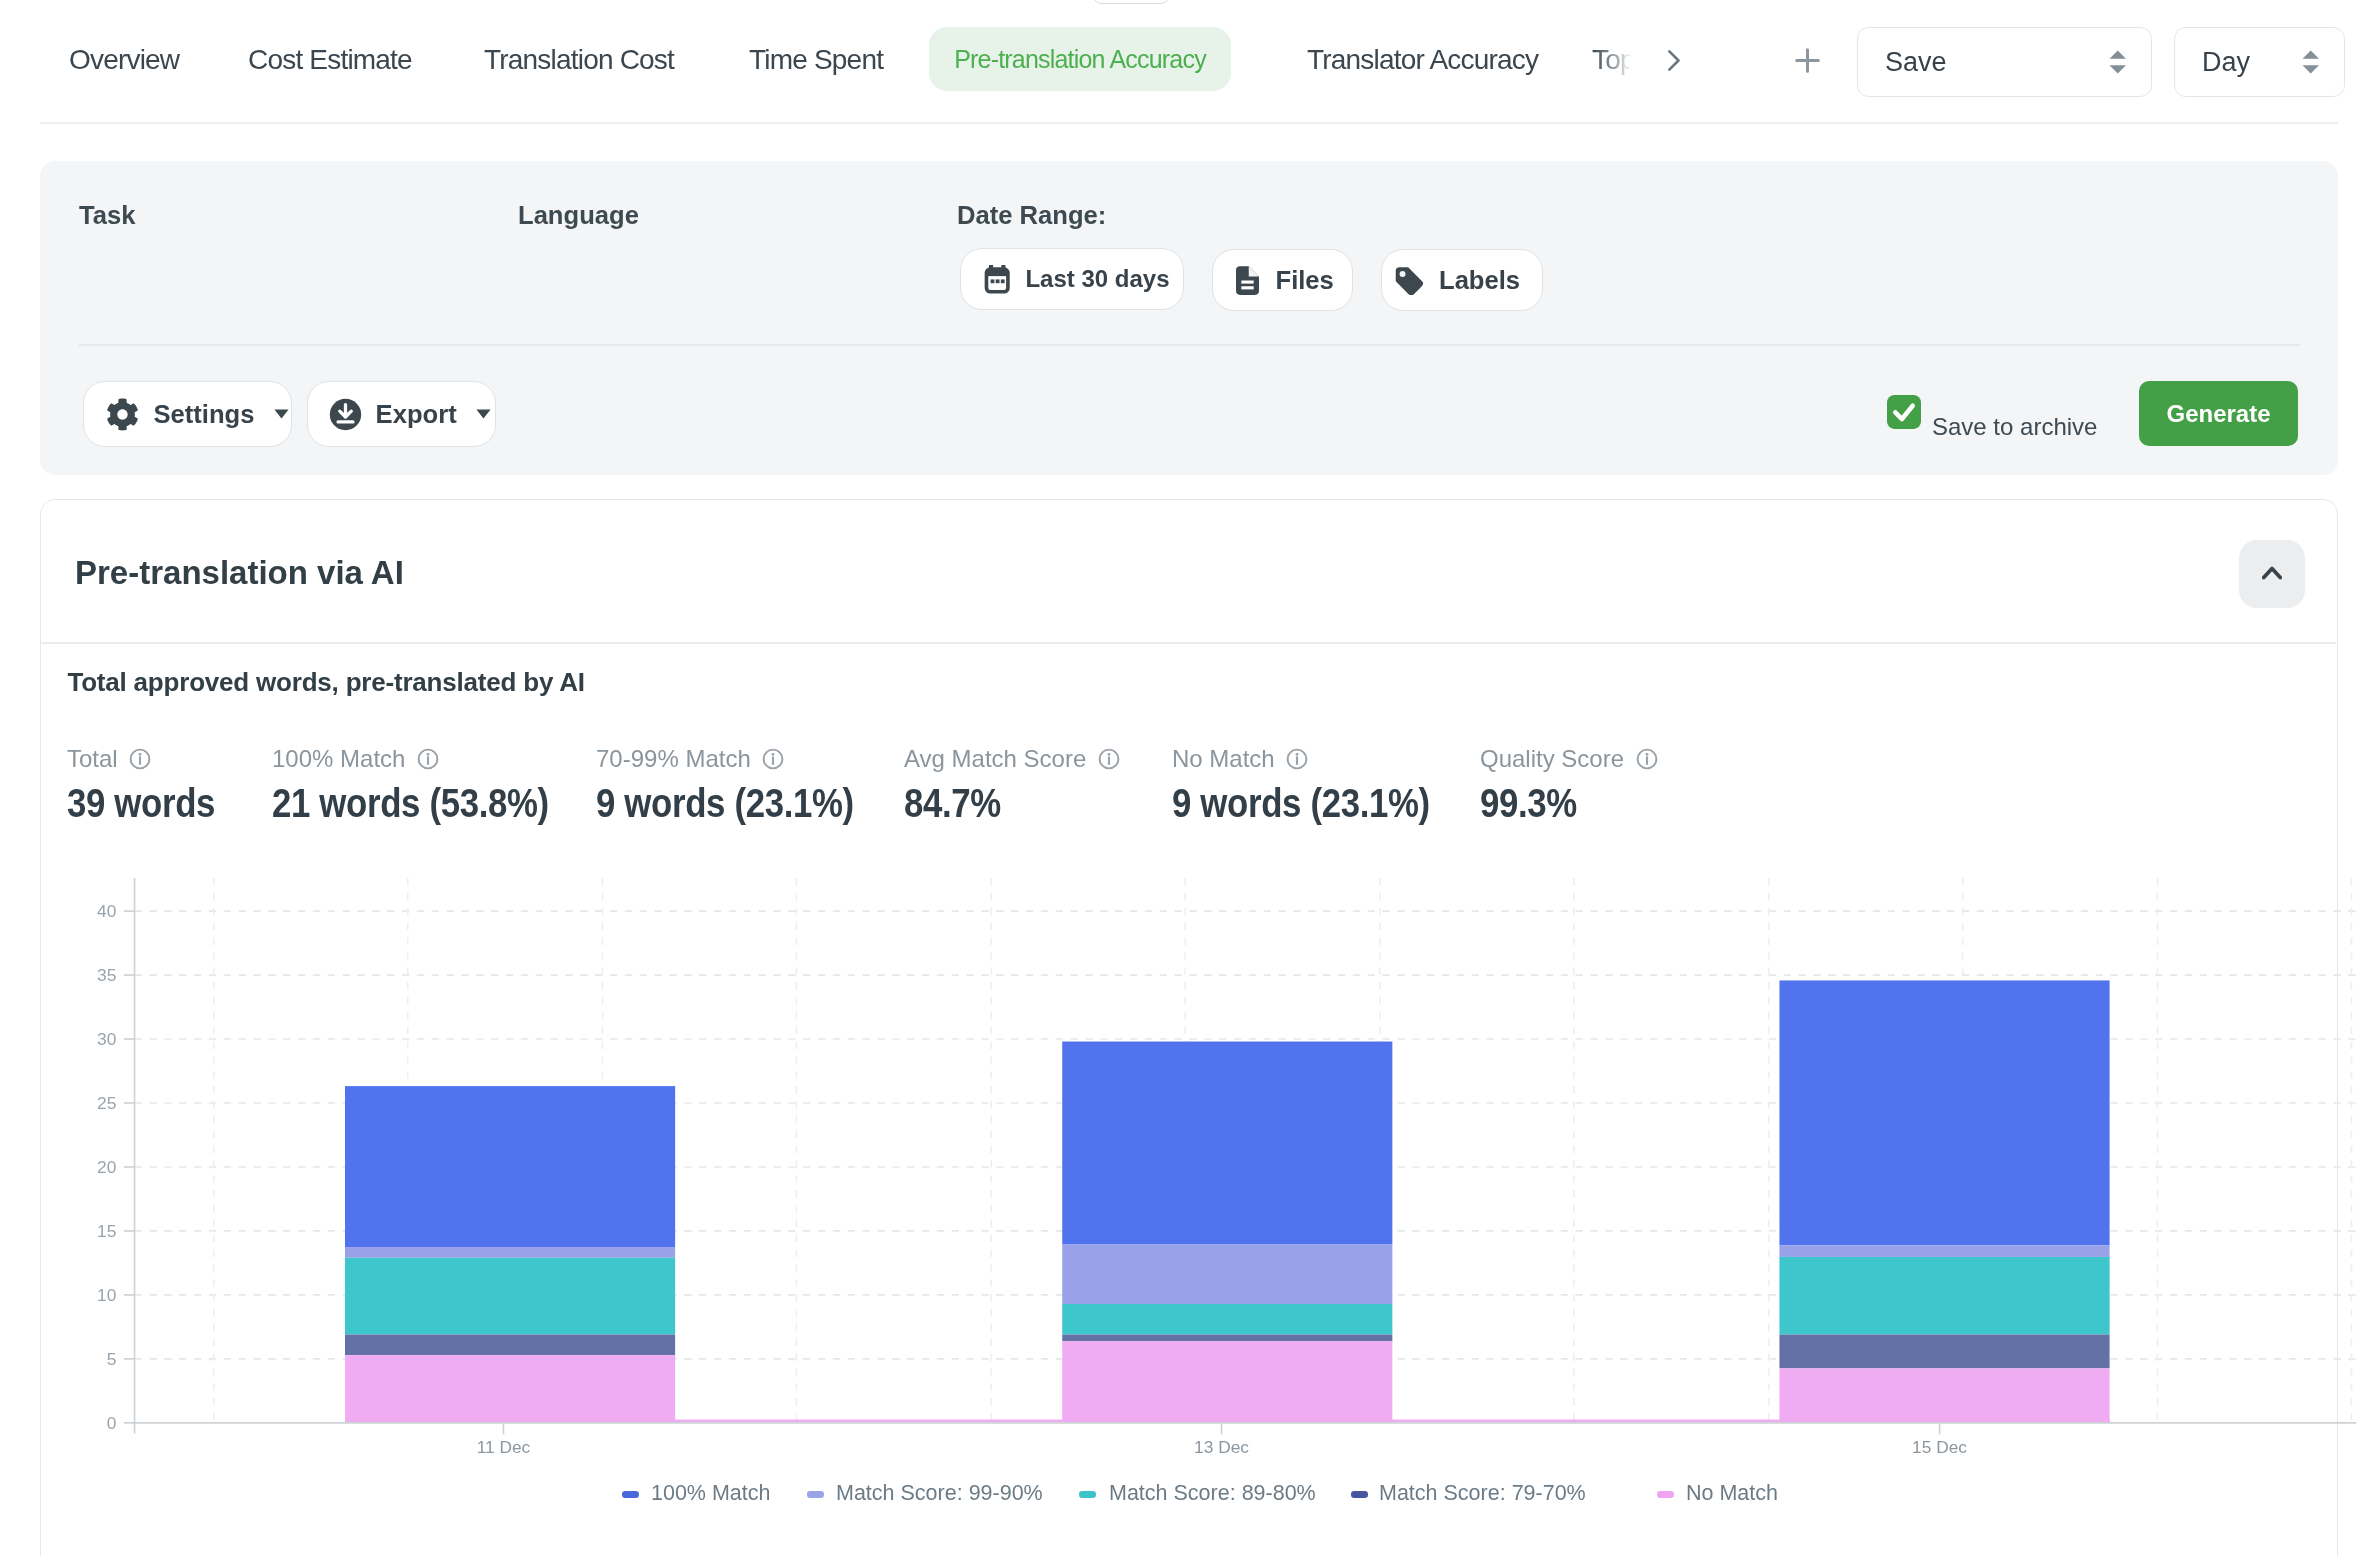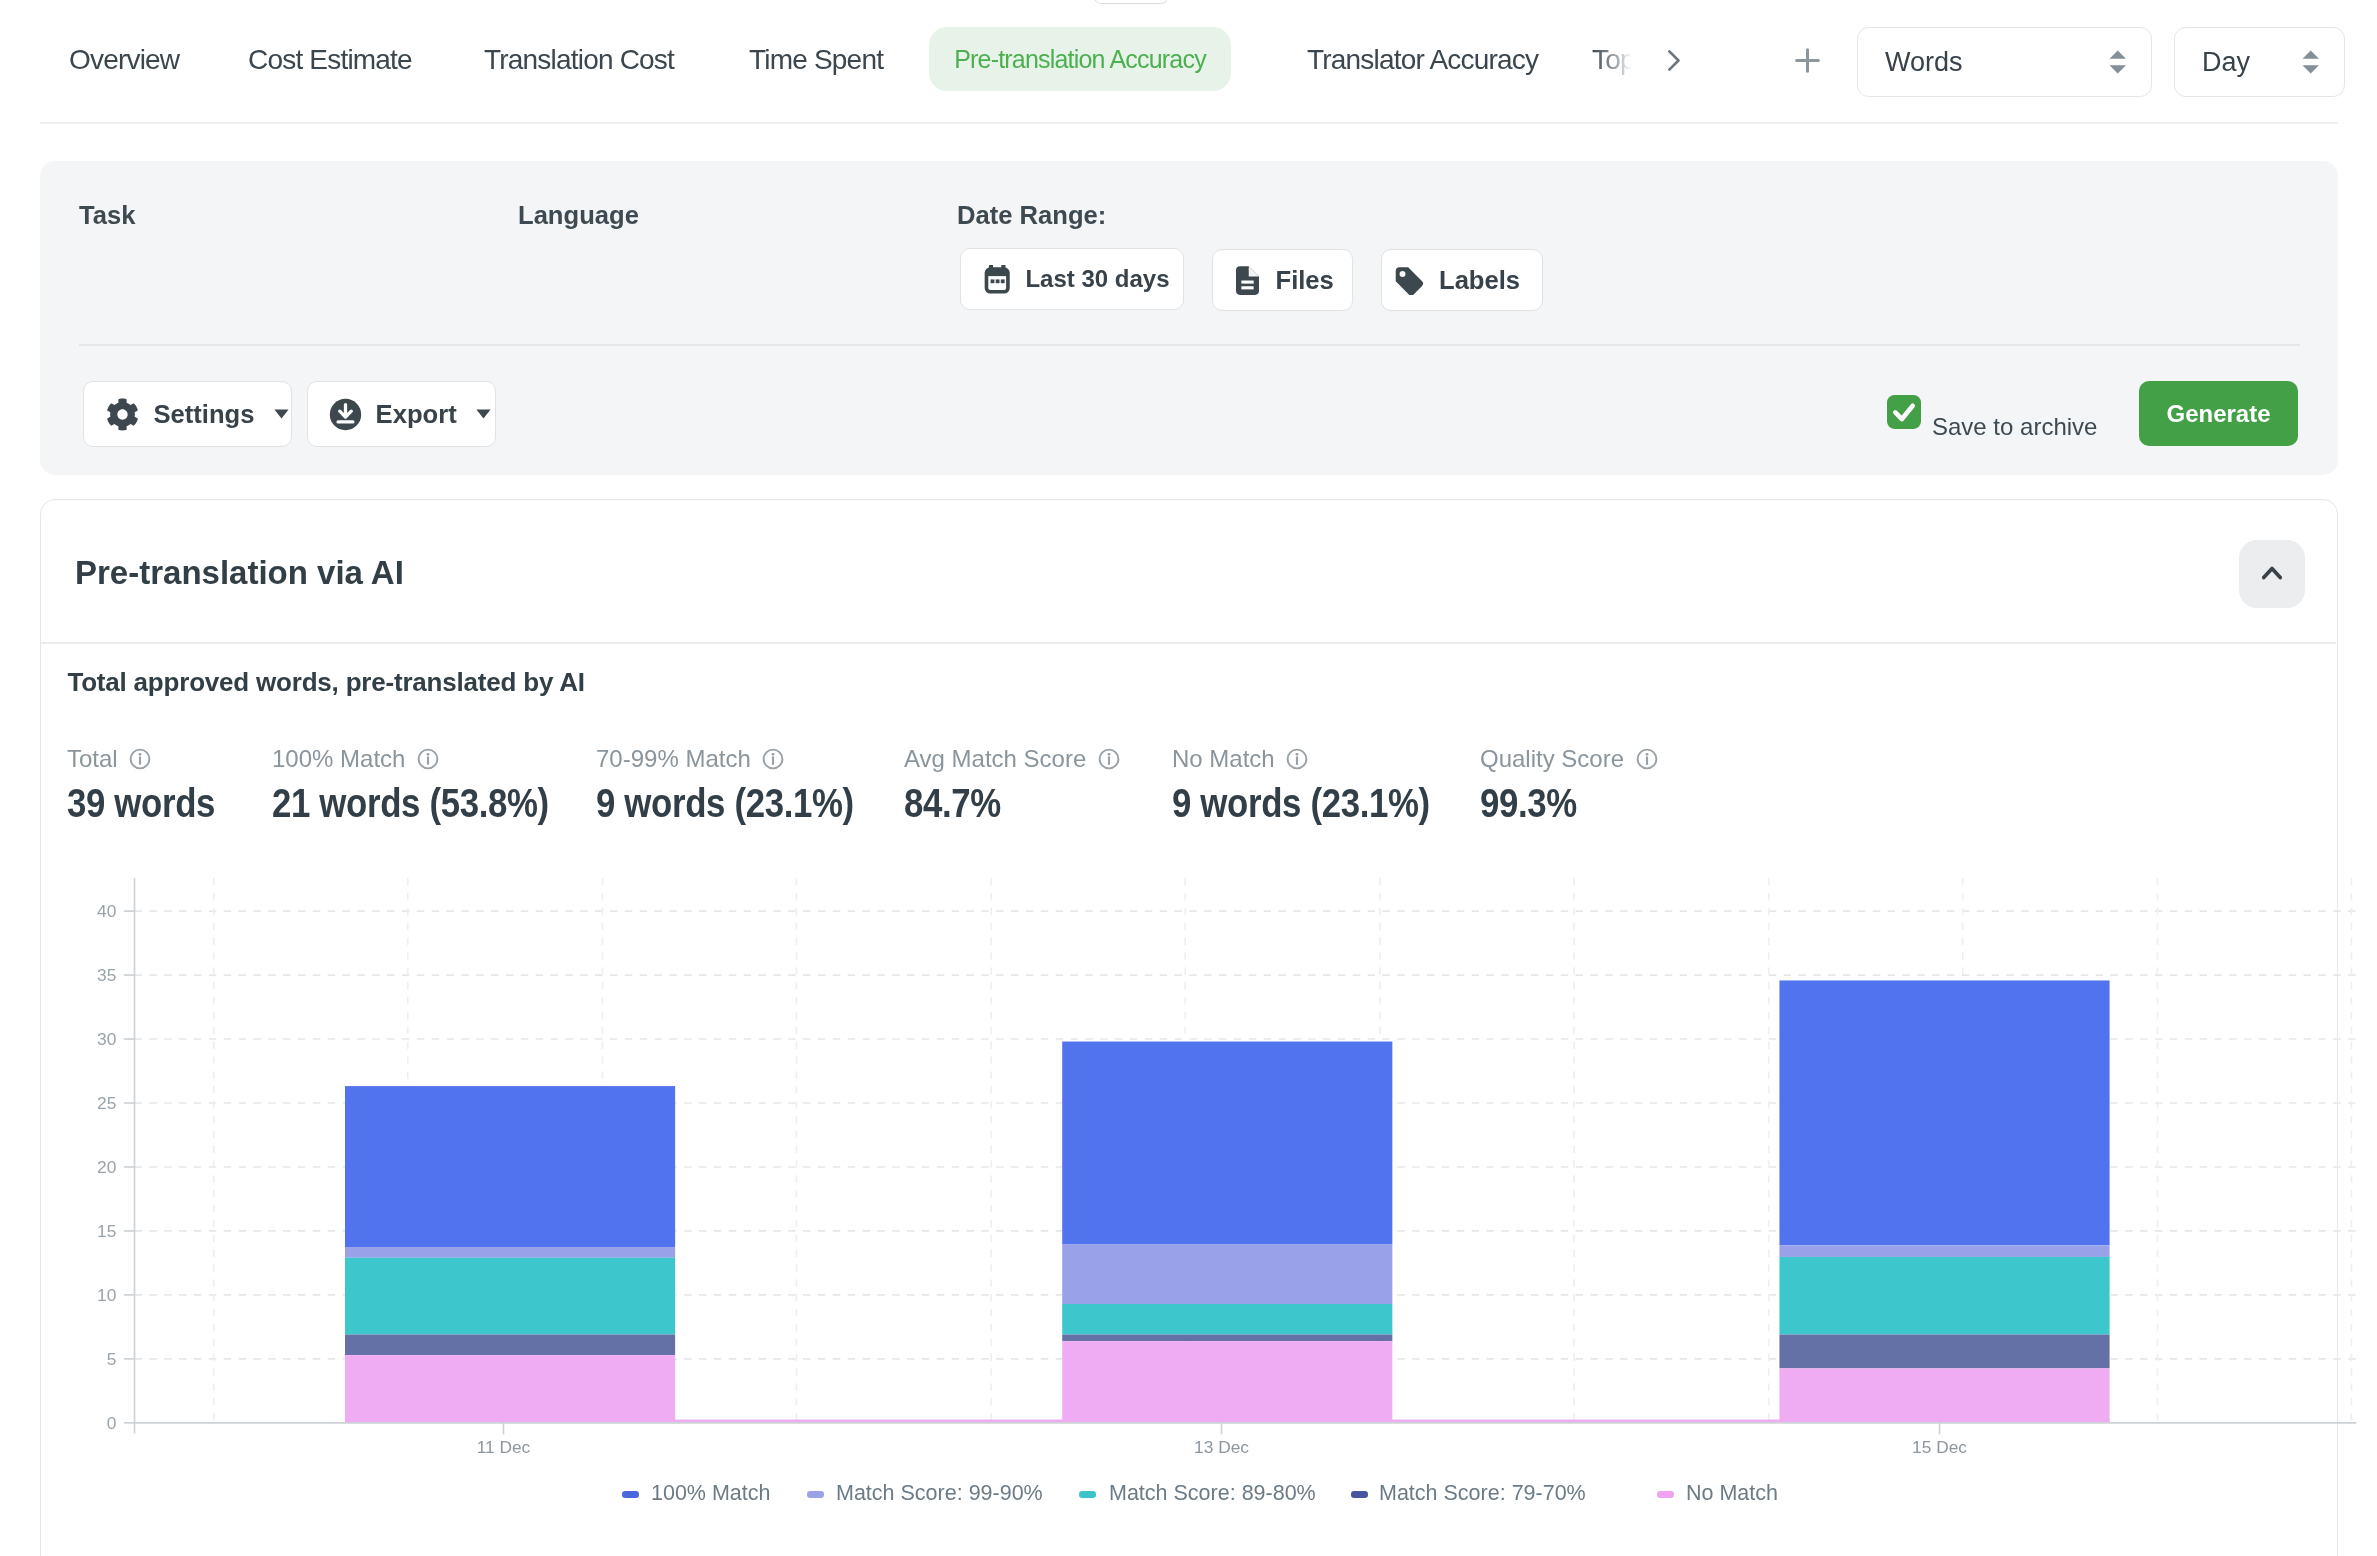--- a/index.html
+++ b/index.html
@@ -15,21 +15,21 @@
 .tsel { position:absolute; top:27px; height:70px; background:#fff; border:1.7px solid #e3e6e9; border-radius:11.6px; font-size:27px; color:#37424b; }
 .tsel .txt { position:absolute; left:27px; top:50%; transform:translateY(-50%); }
 .tip { position:absolute; left:1093px; top:-27px; width:76px; height:31px; background:#fff; border:1.7px solid #d8dcdf; border-radius:8.3px; }
 .hr1 { position:absolute; left:40px; top:122px; width:2298px; height:1.7px; background:#eceef0; }
 
 .panel { position:absolute; left:40px; top:161px; width:2298px; height:314px; background:#f4f5f6; border-radius:15px; }
 .flabel { position:absolute; font-size:25.6px; font-weight:bold; color:#3d4a52; }
 .sel { position:absolute; height:59px;  background:#fff; border:1.7px solid #e0e4e7; border-radius:10px; }
 .sel .txt { position:absolute; left:27px; top:50%; transform:translateY(-50%); font-size:29px; color:#333f48; }
 .sel svg.ud, .tsel svg.ud { position:absolute; right:23px; top:50%; transform:translateY(-50%); }
-.pbtn { position:absolute; height:62px; background:#fff; border:1.7px solid #dfe3e6; border-radius:10px; display:flex; align-items:center; font-size:25.6px; font-weight:bold; color:#37424b; white-space:nowrap; }
+.pbtn { position:absolute; height:62px; background:#fff; border:1.7px solid #dfe3e6; border-radius:22px; display:flex; align-items:center; font-size:25.6px; font-weight:bold; color:#37424b; white-space:nowrap; }
 .pbtn svg { flex:0 0 auto; }
 .phr { position:absolute; left:39px; top:183px; width:2221px; height:1.7px; background:#e5e8ea; }
 .check { position:absolute; left:1847px; top:234px; width:34px; height:34px; background:#43a047; border-radius:7.4px; }
 .gen { position:absolute; left:2099px; top:220px; width:159px; height:65px; background:#43a047; border-radius:10px; color:#fff; font-size:24px; font-weight:bold; text-align:center; line-height:65px; }
 
 .card { position:absolute; left:40px; top:499px; width:2298px; height:1156px; background:#fff; border:1.7px solid #e4e7ea; border-radius:15px; }
 .cardtitle { position:absolute; left:34px; top:54px; font-size:33px; font-weight:bold; color:#323f47; letter-spacing:0; }
 .colbtn { position:absolute; left:2198px; top:40px; width:66px; height:68px; background:#ebedee; border-radius:18px; }
 .chr { position:absolute; left:0; top:142px; width:2295px; height:1.7px; background:#e9ebed; }
 .h2 { position:absolute; left:26.4px; top:167px; font-size:26px; font-weight:bold; color:#323f47; letter-spacing:-0.2px; }
@@ -51,21 +51,21 @@
 <span class="pill">Pre-translation Accuracy</span>
 <span class="tab" style="left:1307px">Translator Accuracy</span>
 <span class="fadetab">Top</span>
 <svg class="abs" style="left:1661px;top:48px" width="25" height="25" viewBox="0 0 30 30">
     <path d="M10 4 L21 15 L10 26" fill="none" stroke="#6c767e" stroke-width="3.2" stroke-linecap="round" stroke-linejoin="round"></path>
   </svg>
 <svg class="abs" style="left:1795px;top:48px" width="25" height="25" viewBox="0 0 30 30">
     <path d="M15 2 V28 M2 15 H28" stroke="#8d969e" stroke-width="3.6" stroke-linecap="round"></path>
   </svg>
 <div class="tsel" style="left:1857px;width:295px">
-    <span class="txt">Words</span>
+    <span class="txt">Save</span>
   <svg class="ud" width="21.5" height="28" viewBox="0 0 26 34">
       <path d="M13 3 L23 13 H3 Z" fill="#858f97"></path>
       <path d="M13 31 L3 21 H23 Z" fill="#858f97"></path>
     </svg>
 </div>
 <div class="tsel" style="left:2174px;width:171px">
     <span class="txt">Day</span>
   <svg class="ud" width="21.5" height="28" viewBox="0 0 26 34">
       <path d="M13 3 L23 13 H3 Z" fill="#858f97"></path>
       <path d="M13 31 L3 21 H23 Z" fill="#858f97"></path>

